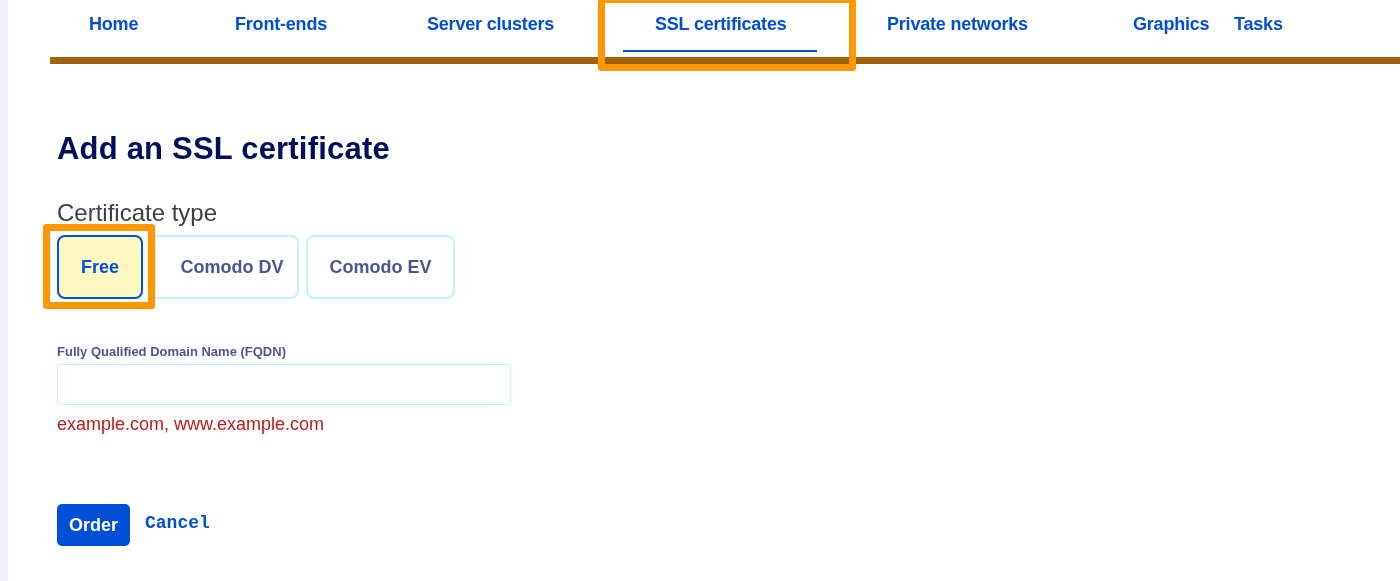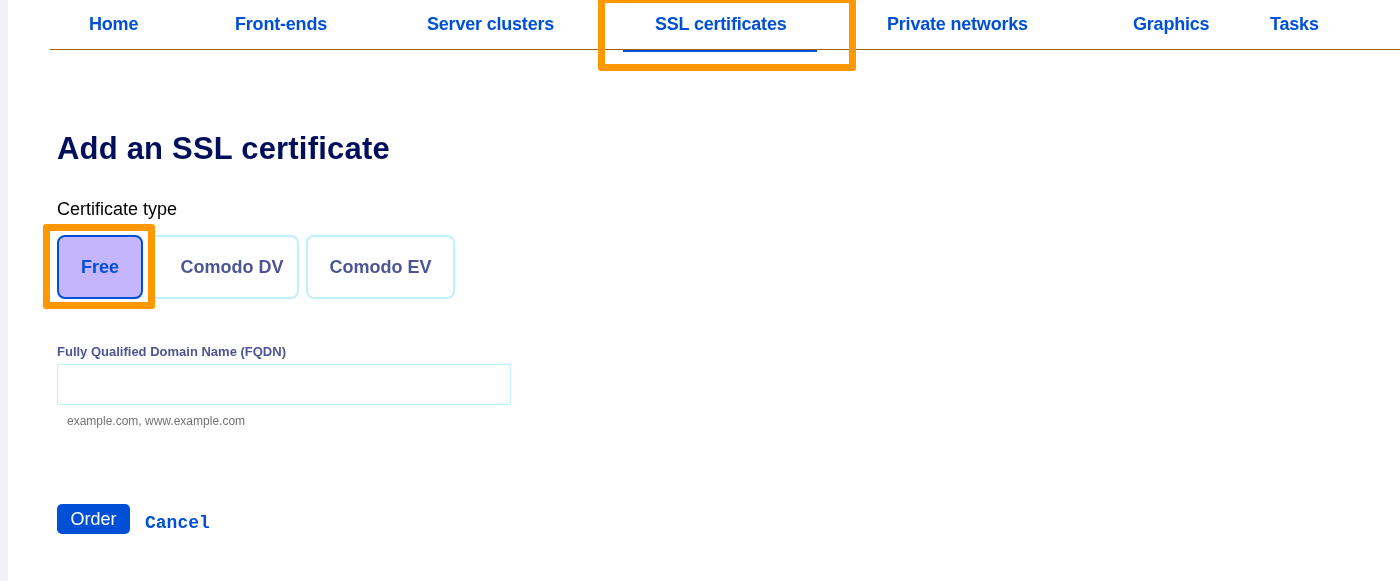--- a/index.html
+++ b/index.html
@@ -9,22 +9,22 @@
       font-family: "Liberation Sans", "DejaVu Sans", sans-serif;
     }
     .left-strip {
       position: absolute; left: 0; top: 0; width: 8px; height: 581px;
       background: #f1f2f8;
     }
     .page { position: relative; width: 1400px; height: 581px; }
 
     
     .nav {
-      position: absolute; left: 50px; top: 0; width: 1350px; height: 50px;
-      border-bottom: 1px solid #a16207;
+      position: absolute; left: 50px; top: 0; width: 1350px; height: 64px;
+      border-bottom: 7px solid #a16207;
     }
     .nav-tab {
       position: absolute; top: 14px; height: 24px;
       font-size: 18px; font-weight: bold; color: #0050d7;
       white-space: nowrap; cursor: pointer;
       letter-spacing: -0.2px;
     }
     .nav-tab.active::after {
       content: ""; position: absolute; left: -32px; right: -30px; top: 36px;
       height: 2px; background: #0050d7;
@@ -43,52 +43,52 @@
     .back-link .arrow { font-weight: normal; margin-right: 12px; font-size: 16px; }
 
     .page-title {
       position: absolute; left: 57px; top: 131px;
       font-size: 31px; font-weight: bold; color: #000e5c;
       white-space: nowrap; letter-spacing: 0.2px;
     }
 
     .field-label-lg {
       position: absolute; left: 57px; top: 199px;
-      font-size: 18px; color: #000000; white-space: nowrap;
+      font-size: 24px; color: #404040; white-space: nowrap;
     }
 
     .type-btn {
       position: absolute; top: 235px; height: 64px;
       border: 2px solid #bef1ff; border-radius: 8px; background: #ffffff;
       font-size: 18px; font-weight: bold; color: #4d5693;
       display: flex; align-items: center; justify-content: center;
       cursor: pointer; white-space: nowrap;
     }
     .type-btn.selected {
-      background: #c4b5fd; border-color: #0050d7; color: #0050d7;
+      background: #fef9c3; border-color: #0050d7; color: #0050d7;
     }
 
     .fqdn-label {
       position: absolute; left: 57px; top: 344px;
       font-size: 13px; font-weight: bold; color: #4d5693; white-space: nowrap;
     }
     .fqdn-input {
       position: absolute; left: 57px; top: 364px; width: 454px; height: 41px;
       border: 1px solid #bef1ff; border-radius: 2px; background: #fff;
       font-size: 15px; padding: 0 10px; color: #000e5c; outline: none;
     }
     .fqdn-help {
       position: absolute; left: 57px; top: 414px;
-      font-size: 12px; color: #737373; white-space: nowrap; margin-left: 10px;
+      font-size: 18px; color: #b91c1c; white-space: nowrap;
     }
 
     .order-btn {
-      position: absolute; left: 57px; top: 504px; width: 73px; height: 30px;
+      position: absolute; left: 57px; top: 504px; width: 73px; height: 42px;
       background: #0050d7; color: #ffffff; border-radius: 5px;
-      font-size: 18px; font-weight: normal;
+      font-size: 18px; font-weight: bold;
       display: flex; align-items: center; justify-content: center; cursor: pointer;
     }
     .cancel-link {
       position: absolute; left: 145px; top: 513px;
       font-size: 18px; font-weight: bold; color: #0050d7; cursor: pointer;
       white-space: nowrap;
       font-family: Liberation Mono, monospace;
     }
   </style>
 </head>
@@ -97,21 +97,21 @@
 <div class="page">
   <div class="left-strip"></div>
 
   <nav class="nav">
     <span class="nav-tab" style="left:39px;">Home</span>
     <span class="nav-tab" style="left:185px;">Front-ends</span>
     <span class="nav-tab" style="left:377px;">Server clusters</span>
     <span class="nav-tab active" style="left:605px;">SSL certificates</span>
     <span class="nav-tab" style="left:837px;">Private networks</span>
     <span class="nav-tab" style="left:1083px;">Graphics</span>
-    <span class="nav-tab" style="left:1220px;">Tasks</span>
+    <span class="nav-tab" style="left:1184px;">Tasks</span>
   </nav>
 
   <div class="highlight-box" style="left:598px; top:-4px; width:258px; height:75px;"></div>
 
 
   <h1 class="page-title">Add an SSL certificate</h1>
 
   <div class="field-label-lg">Certificate type</div>
 
   <div class="type-btn selected" style="left:57px; width:86px;">

